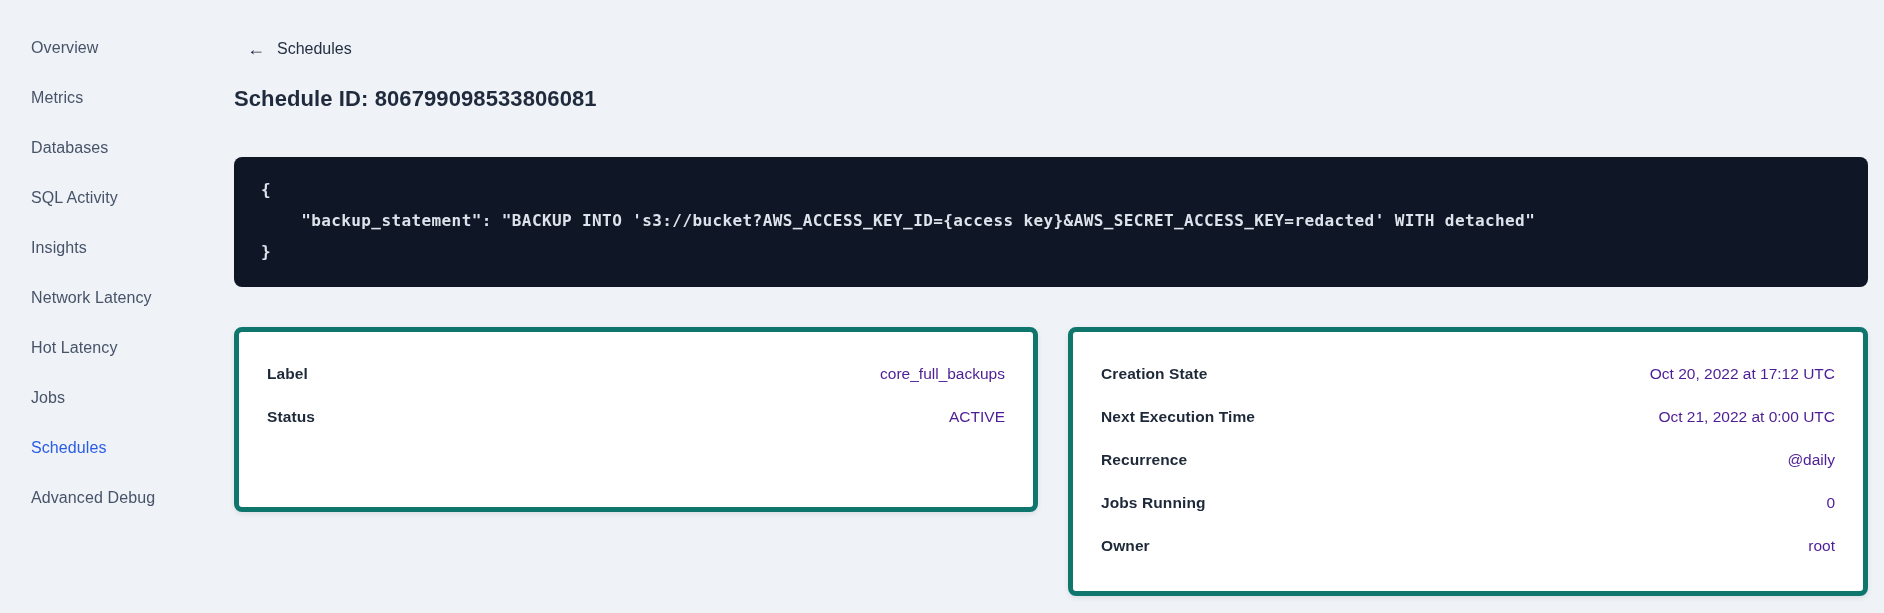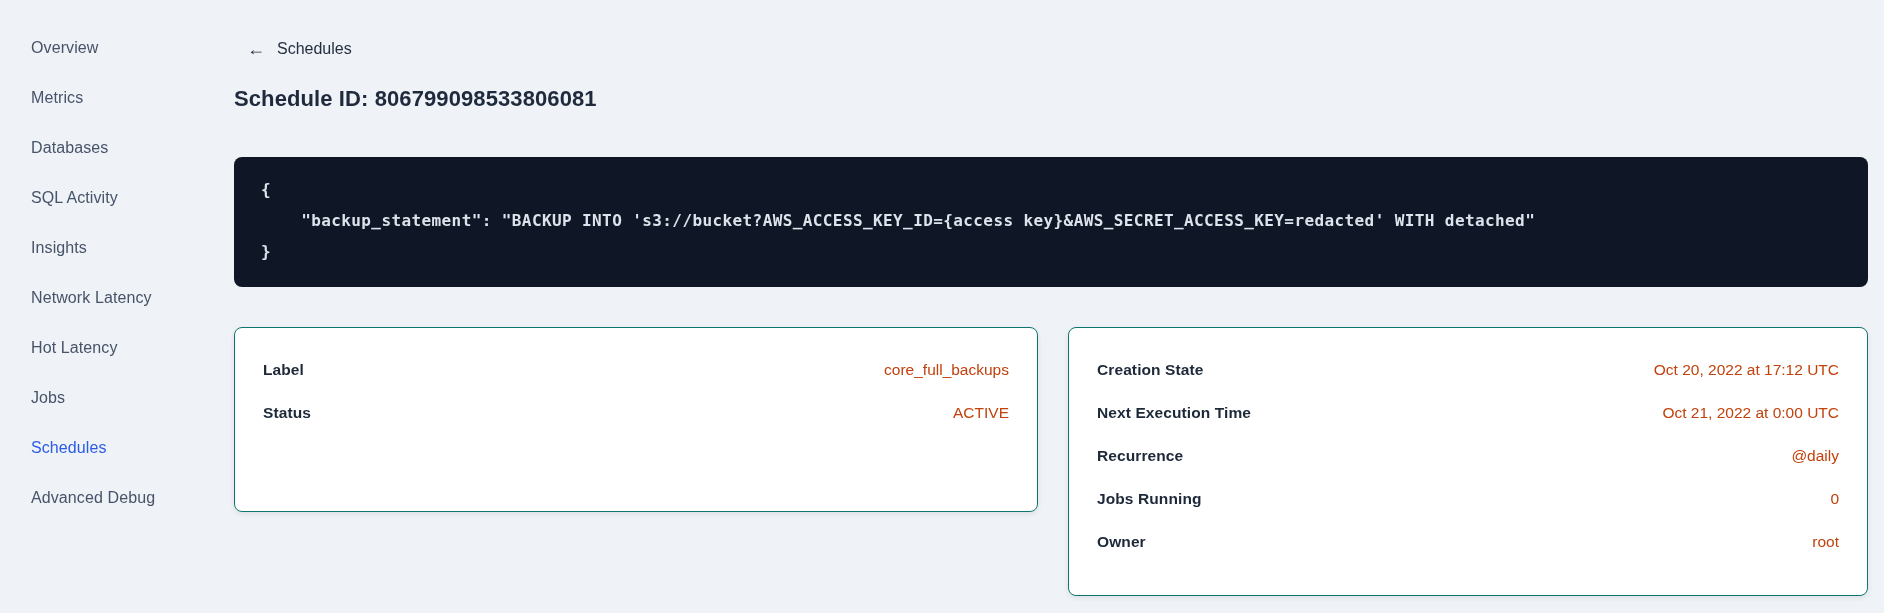--- a/index.html
+++ b/index.html
@@ -84,21 +84,21 @@
 
   
   .cards {
     margin-top: 40px;
     display: flex;
     gap: 30px;
     align-items: flex-start;
   }
   .card {
     background: #ffffff;
-    border: 1px solid #0f766e;
+    border: 5px solid #0f766e;
     border-radius: 8px;
     box-shadow: 0 2px 5px rgba(60, 80, 110, 0.10);
     padding: 20px 28px 0;
   }
   .card.card-left  { width: 804px; height: 185px; }
   .card.card-right { width: 800px; height: 269px; }
   .detail-row {
     height: 43px;
     display: flex;
     align-items: center;
@@ -106,21 +106,21 @@
   }
   .detail-label {
     font-size: 15.5px;
     font-weight: 700;
     color: #1d2838;
     letter-spacing: 0.1px;
   }
   .detail-value {
     font-size: 15.5px;
     font-weight: 400;
-    color: #c2410c;
+    color: #4c1d95;
     text-align: right;
   }
 </style>
 </head>
 <body>
 
 <nav class="sidebar">
   <div class="nav-item">Overview</div>
   <div class="nav-item">Metrics</div>
   <div class="nav-item">Databases</div>

